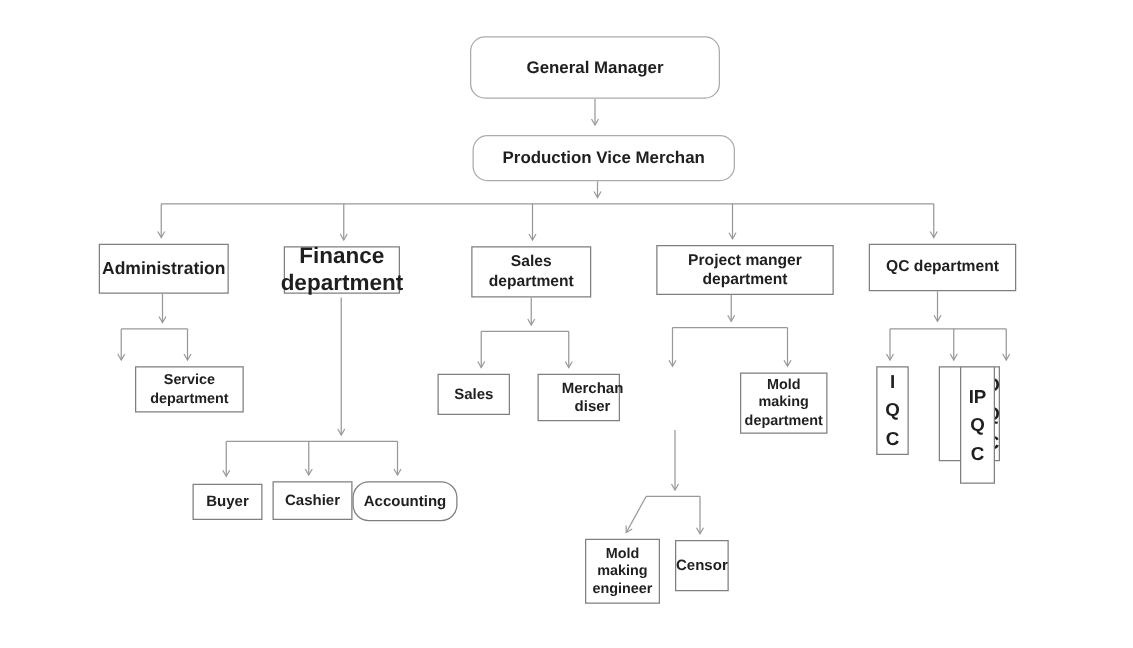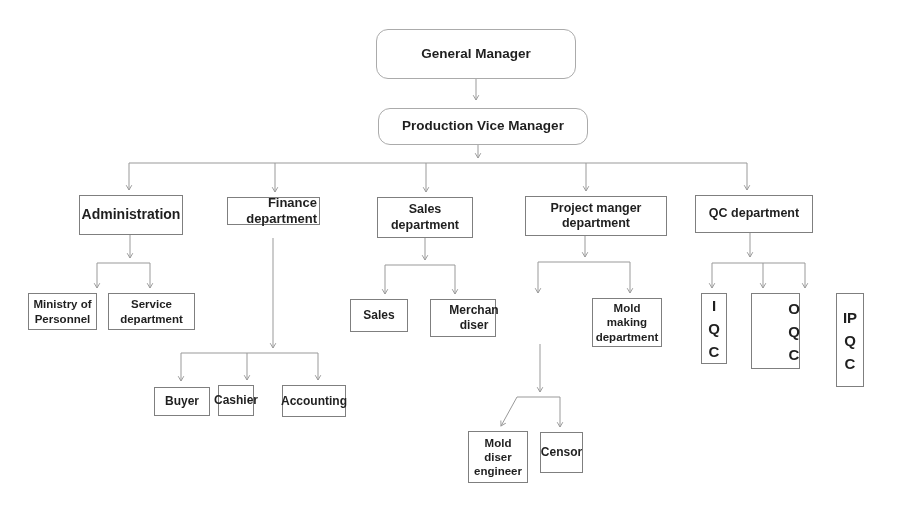--- a/index.html
+++ b/index.html
@@ -102,40 +102,39 @@
 
       <path d="M750,233 V257" marker-end="url(#arrow)"></path>
       <path d="M712,263 H805"></path>
       <path d="M712,263 V288" marker-end="url(#arrow)"></path>
       <path d="M763,263 V288" marker-end="url(#arrow)"></path>
       <path d="M805,263 V288" marker-end="url(#arrow)"></path>
     </g>
   </svg>
 
   <div class="box rounded" style="left:376px; top:29px; width:200px; height:50px;">General Manager</div>
-  <div class="box rounded" style="left:378px; top:108px; width:210px; height:37px;">Production Vice Manager</div>
+  <div class="box rounded" style="left:378px; top:108px; width:210px; height:37px;">Production Vice Merchan</div>
 
   <div class="box" style="left:79px;  top:195px; width:104px; height:40px; font-size:14px;">Administration</div>
-  <div class="box" style="left:227px; top:197px; width:93px;  height:28px; font-size:13px;text-align:right;">Finance department</div>
+  <div class="box" style="left:227px; top:197px; width:93px;  height:38px; font-size:18px;">Finance department</div>
   <div class="box" style="left:377px; top:197px; width:96px;  height:41px; font-size:12.5px;">Sales department</div>
   <div class="box" style="left:525px; top:196px; width:142px; height:40px; font-size:12.5px;">Project manger department</div>
   <div class="box" style="left:695px; top:195px; width:118px; height:38px; font-size:12.5px;">QC department</div>
 
-  <div class="box small" style="left:28px;  top:293px; width:69px; height:37px;">Ministry of Personnel</div>
   <div class="box small" style="left:108px; top:293px; width:87px; height:37px;">Service department</div>
 
   <div class="box" style="left:154px; top:387px; width:56px; height:29px;">Buyer</div>
-  <div class="box" style="left:218px; top:385px; width:36px; height:31px;">Cashier</div>
-  <div class="box" style="left:282px; top:385px; width:64px; height:32px;">Accounting</div>
+  <div class="box" style="left:218px; top:385px; width:64px; height:31px;">Cashier</div>
+  <div class="box" style="left:282px; top:385px; width:84px; height:32px;border-radius:13px;">Accounting</div>
 
   <div class="box" style="left:350px; top:299px; width:58px; height:33px;">Sales</div>
   <div class="box" style="left:430px; top:299px; width:66px; height:38px;padding-left:24px;">Merchan diser</div>
 
   <div class="box small" style="left:592px; top:298px; width:70px; height:49px;">Mold making department</div>
 
-  <div class="box small" style="left:468px; top:431px; width:60px; height:52px;">Mold diser engineer</div>
+  <div class="box small" style="left:468px; top:431px; width:60px; height:52px;">Mold making engineer</div>
   <div class="box" style="left:540px; top:432px; width:43px; height:41px;">Censor</div>
 
   <div class="box vbox" style="left:701px; top:293px; width:26px; height:71px;">IQC</div>
   <div class="box vbox" style="left:751px; top:293px; width:26px; height:76px;padding-left:42px;">OQC</div>
-  <div class="box vbox" style="left:836px; top:293px; width:28px; height:94px;">IPQC</div>
+  <div class="box vbox" style="left:768px; top:293px; width:28px; height:94px;">IPQC</div>
 
 </div>
 
 </body></html>

